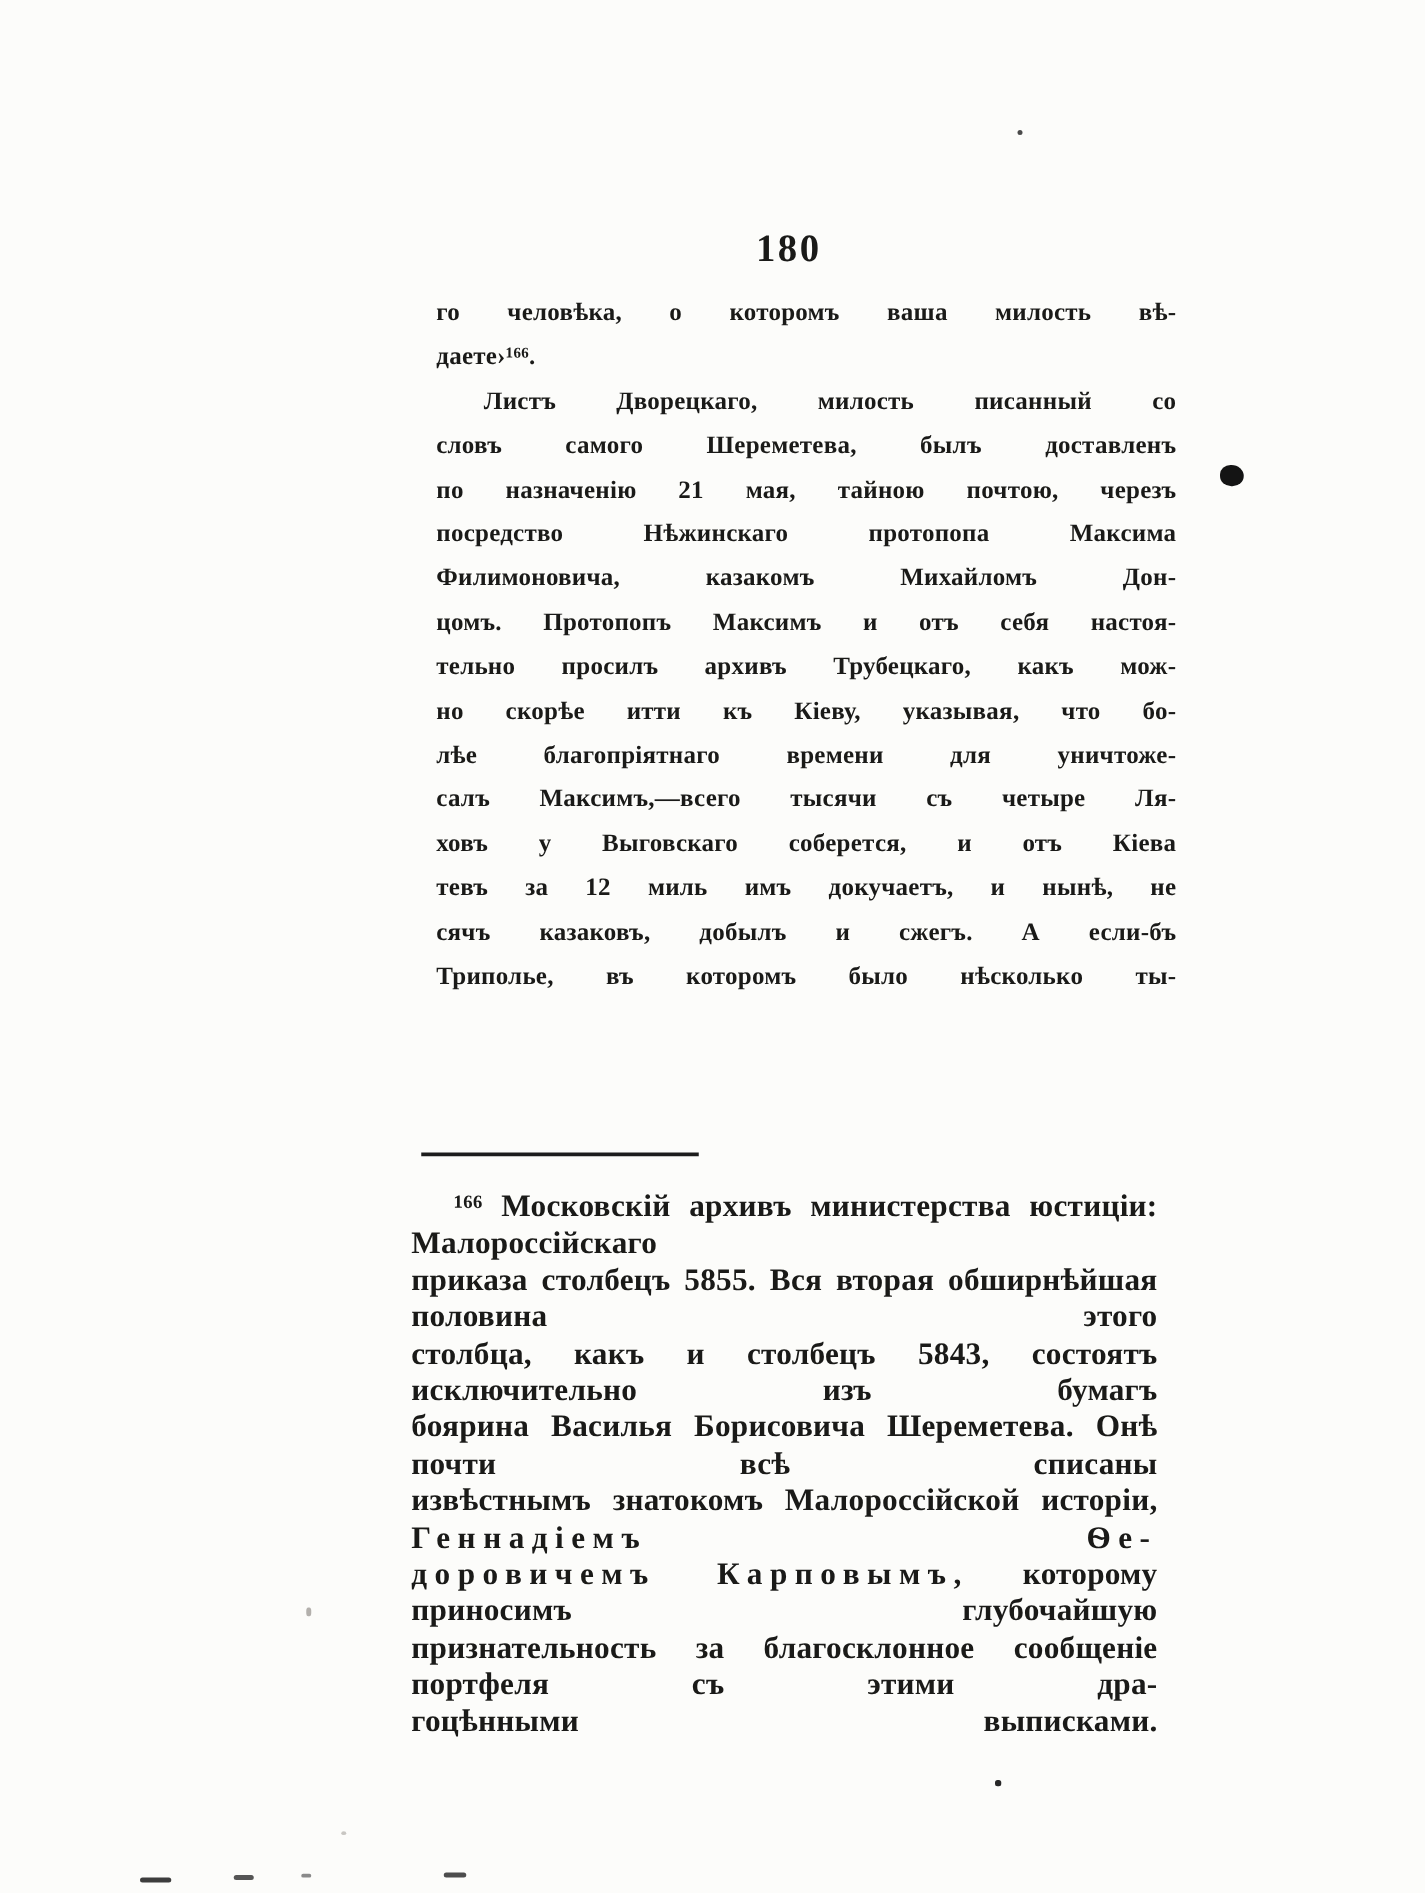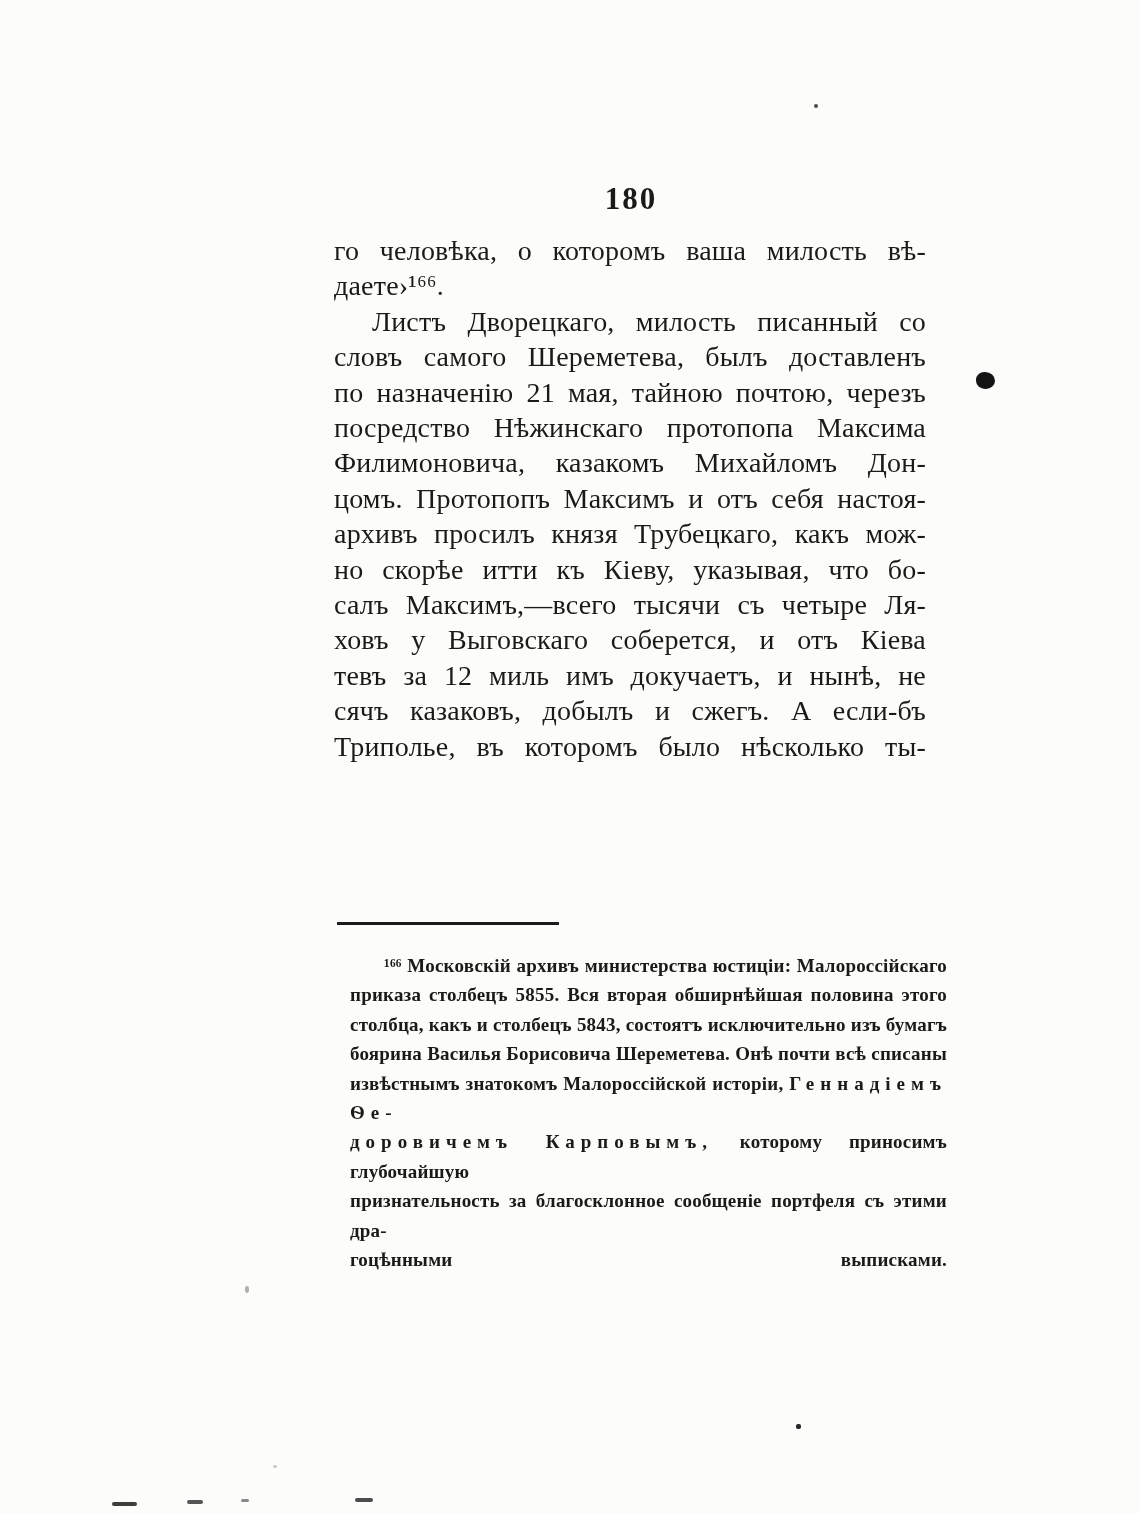--- a/index.html
+++ b/index.html
@@ -24,26 +24,26 @@
     left: 334px;
     top: 181px;
     width: 594px;
     text-align: center;
     font-size: 31px;
     font-weight: bold;
     letter-spacing: 2px;
   }
   .main-text {
     position: absolute;
-    left: 334px;
+    left: 349px;
     top: 233px;
     width: 592px;
-    font-size: 28px;
+    font-size: 20px;
     line-height: 35.4px;
-    font-weight: normal;
+    font-weight: bold;
     letter-spacing: 0.2px;
   }
   .main-text .line {
     text-align: justify;
     text-align-last: justify;
     white-space: normal;
   }
   .line.last {
     text-align-last: left;
   }
@@ -52,24 +52,24 @@
   }
   .footnote-sep {
     position: absolute;
     left: 337px;
     top: 922px;
     width: 222px;
     height: 3px;
   }
   .footnote {
     position: absolute;
-    left: 350px;
+    left: 329px;
     top: 951px;
     width: 597px;
-    font-size: 19px;
+    font-size: 25px;
     line-height: 29.4px;
     font-weight: bold;
     letter-spacing: 0.2px;
   }
   .footnote .line {
     text-align: justify;
     text-align-last: justify;
   }
   .footnote .line.indent {
     text-indent: 34px;
@@ -88,22 +88,23 @@
   <div class="page-number">180</div>
   <div class="main-text" id="main-text">
       <div class="line">го человѣка, о которомъ ваша милость вѣ-</div>
       <div class="line last">даете›¹⁶⁶.</div>
       <div class="line indent">Листъ Дворецкаго, милость писанный со</div>
       <div class="line">словъ самого Шереметева, былъ доставленъ</div>
       <div class="line">по назначенію 21 мая, тайною почтою, черезъ</div>
       <div class="line">посредство Нѣжинскаго протопопа Максима</div>
       <div class="line">Филимоновича, казакомъ Михайломъ Дон-</div>
       <div class="line">цомъ. Протопопъ Максимъ и отъ себя настоя-</div>
-      <div class="line">архивъ просилъ князя Трубецкаго, какъ мож-</div>
+      <div class="line">тельно просилъ архивъ Трубецкаго, какъ мож-</div>
       <div class="line">но скорѣе итти къ Кіеву, указывая, что бо-</div>
+      <div class="line">лѣе благопріятнаго времени для уничтоже-</div>
       <div class="line">салъ Максимъ,—всего тысячи съ четыре Ля-</div>
       <div class="line">ховъ у Выговскаго соберется, и отъ Кіева</div>
       <div class="line">тевъ за 12 миль имъ докучаетъ, и нынѣ, не</div>
       <div class="line">сячъ казаковъ, добылъ и сжегъ. А если-бъ</div>
       <div class="line">Триполье, въ которомъ было нѣсколько ты-</div>
     </div>
   <div class="footnote-sep" id="footnote-sep" style="background: rgb(28, 28, 28);"></div>
   <div class="footnote" id="footnote">
       <div class="line indent"><span class="">¹⁶⁶ Московскій архивъ министерства юстиціи: Малороссійскаго</span></div>
       <div class="line"><span class="">приказа столбецъ 5855. Вся вторая обширнѣйшая половина этого</span></div>

